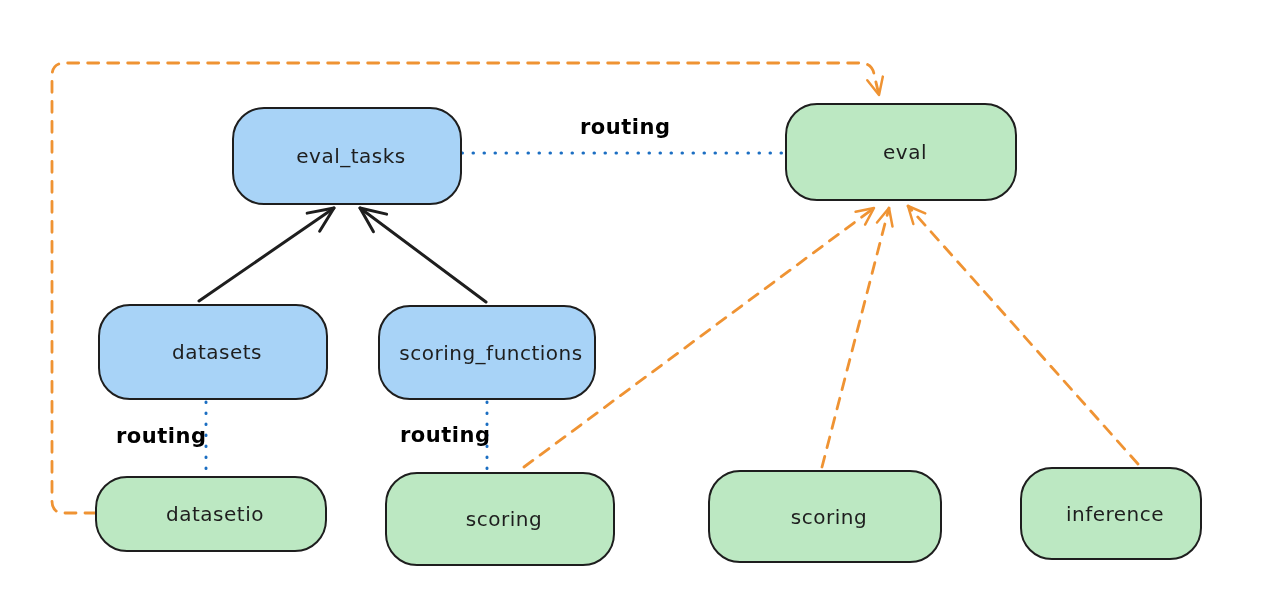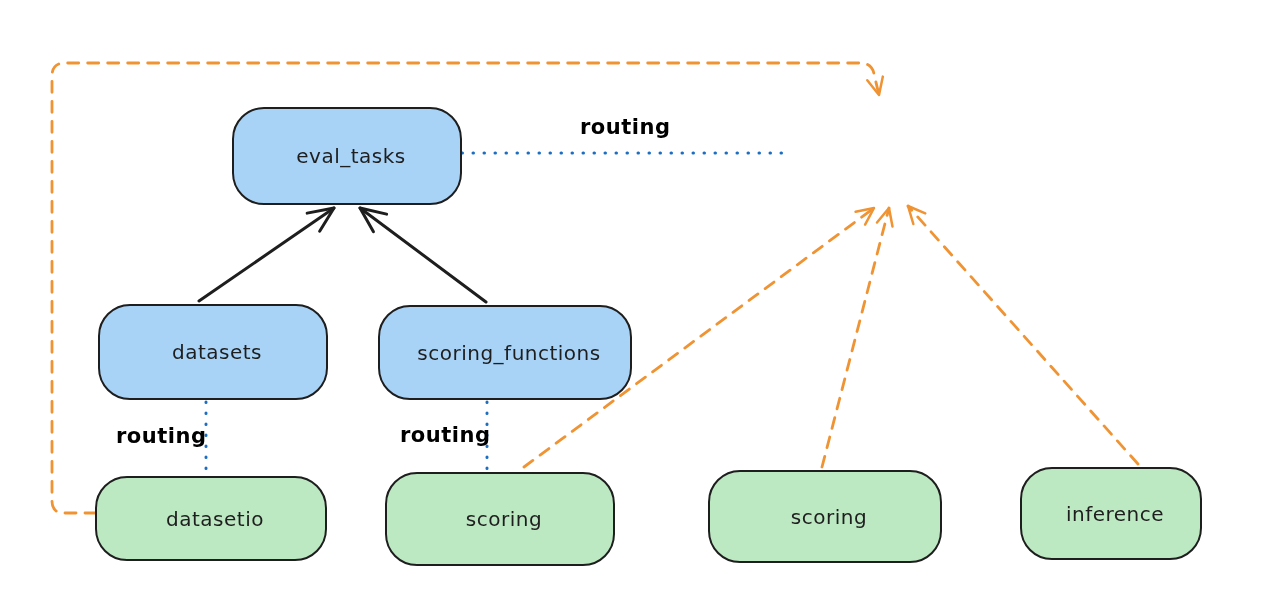--- a/index.html
+++ b/index.html
@@ -28,22 +28,22 @@
     color: #1e1e1e;
     letter-spacing: 0.5px;
     padding-left: 8px;
   }
   .node.blue  { background: #a8d3f7; }
   .node.green { background: #bce8c2; }
 
   #node-eval-tasks        { left: 232px; top: 107px; width: 230px; height: 98px; }
   #node-eval              { left: 785px; top: 103px; width: 232px; height: 98px; }
   #node-datasets          { left:  98px; top: 304px; width: 230px; height: 96px; align-items: center; }
-  #node-scoring-functions { left: 378px; top: 305px; width: 254px; height: 95px; text-align: right; }
-  #node-datasetio         { left:  95px; top: 476px; width: 232px; height: 85px; }
+  #node-scoring-functions { left: 378px; top: 305px; width: 218px; height: 95px; text-align: right; }
+  #node-datasetio         { left:  95px; top: 476px; width: 232px; height: 76px; }
   #node-scoring           { left: 385px; top: 472px; width: 230px; height: 94px; }
   #node-agents            { left: 708px; top: 470px; width: 234px; height: 93px; }
   #node-inference         { left: 1020px; top: 467px; width: 182px; height: 93px; }
 
   .edge-label {
     position: absolute;
     color: #000000;
     font-size: 21px;
     font-weight: 600;
     letter-spacing: 0.5px;
@@ -76,20 +76,23 @@
 
     <path d="M96,513 L64,513 Q52,513 52,501 L52,76 Q52,63 65,63 L860,63 Q872,63 874,74 L879,95" fill="none" stroke="#ef9333" stroke-width="2.8" stroke-linecap="round" stroke-dasharray="11 9" marker-end="url(#arrow-orange)"></path>
     <line x1="524" y1="467" x2="874" y2="208" stroke="#ef9333" stroke-width="2.8" stroke-linecap="round" stroke-dasharray="11 9" marker-end="url(#arrow-orange)"></line>
     <line x1="822" y1="467" x2="889" y2="208" stroke="#ef9333" stroke-width="2.8" stroke-linecap="round" stroke-dasharray="11 9" marker-end="url(#arrow-orange)"></line>
     <line x1="1138" y1="464" x2="908" y2="206" stroke="#ef9333" stroke-width="2.8" stroke-linecap="round" stroke-dasharray="11 9" marker-end="url(#arrow-orange)"></line>
   </svg>
 
   <div class="node blue" id="node-eval-tasks">
     <span>eval_tasks</span>
   </div>
+  <div class="node green" id="node-eval">
+    <span>eval</span>
+  </div>
   <div class="node blue" id="node-datasets">
     <span>datasets</span>
   </div>
   <div class="node blue" id="node-scoring-functions">
     <span>scoring_functions</span>
   </div>
   <div class="node green" id="node-datasetio">
     <span>datasetio</span>
   </div>
   <div class="node green" id="node-scoring">

